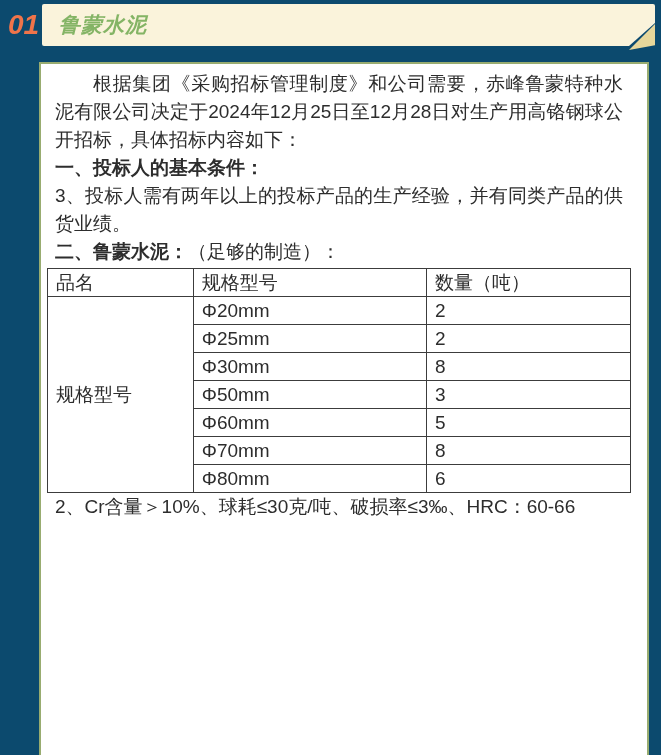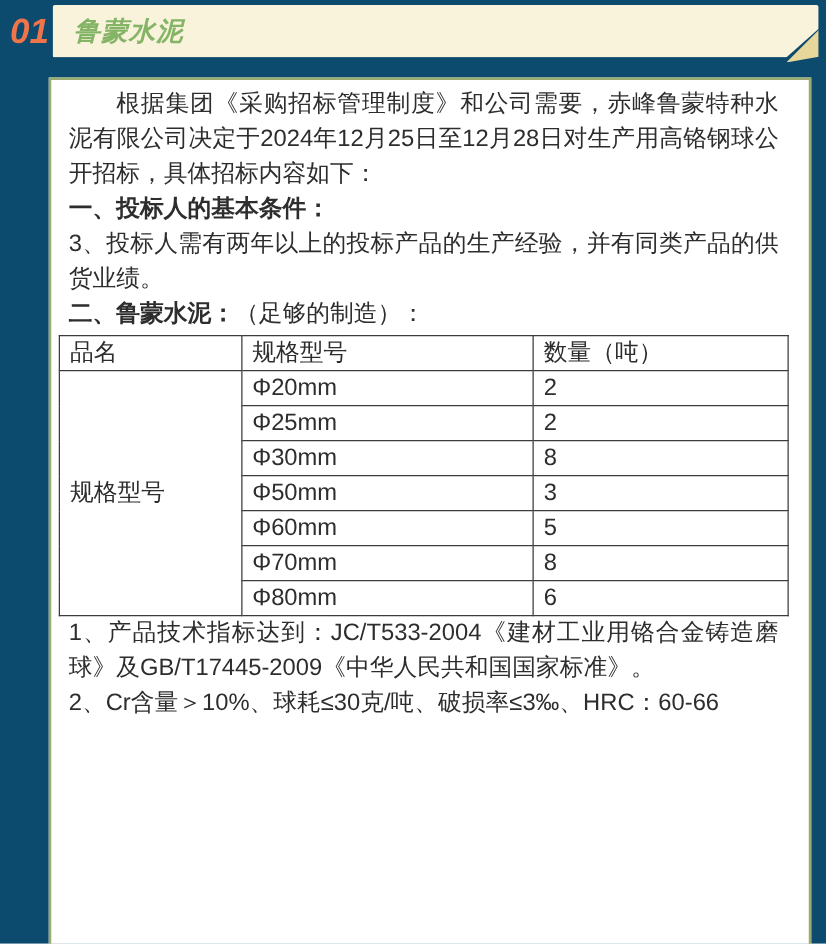--- a/index.html
+++ b/index.html
@@ -134,17 +134,16 @@
         <td>Φ70mm</td>
         <td>8</td>
       </tr>
       <tr>
         <td>Φ80mm</td>
         <td>6</td>
       </tr>
     </tbody>
       </table>
 
-    <p>1、产品技术指标达到：JC/T533-2004《建材工业用铬合金铸造磨球》及GB/T17445-2009《中华人民共和国国家标准》。</p>
     <p>2、Cr含量＞10%、球耗≤30克/吨、破损率≤3‰、HRC：60-66</p>
 
   </div>
 </div>
 
 </body></html>

